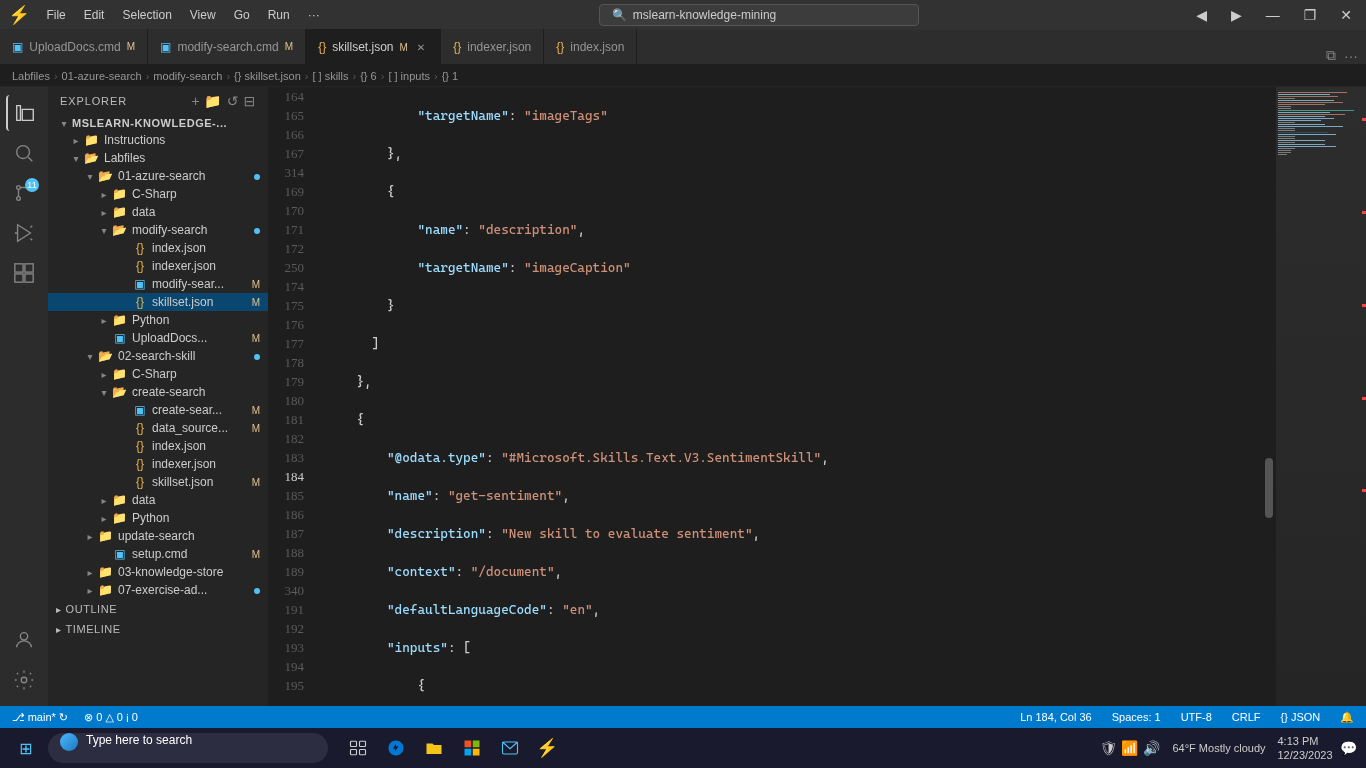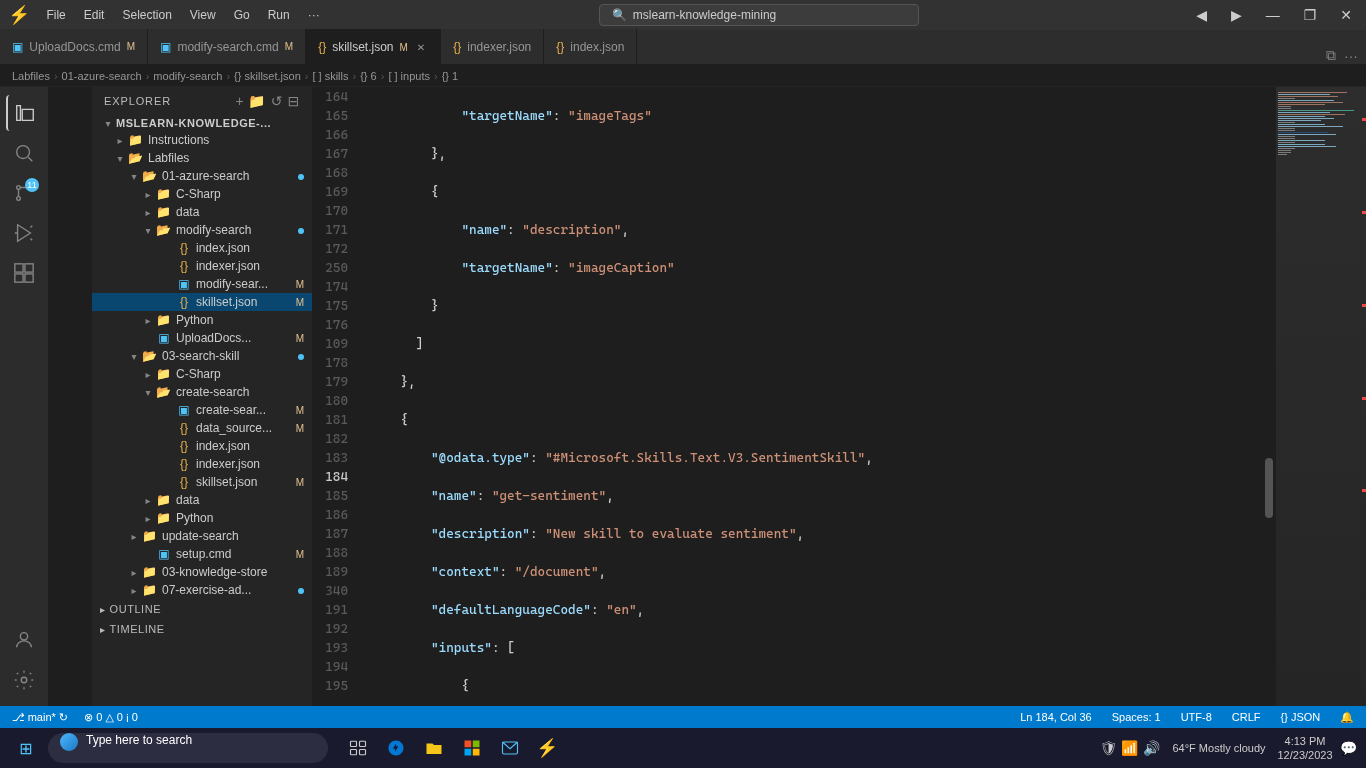--- a/index.html
+++ b/index.html
@@ -128,21 +128,20 @@
       gap: 4px;
       padding-bottom: 8px;
     }
 
     
     .sidebar {
       width: 220px;
       background: #252526;
       overflow-y: auto;
       font-size: 12px;
-      margin-left: 44px;
     }
     .sidebar::-webkit-scrollbar { width: 4px; }
     .sidebar::-webkit-scrollbar-track { background: #252526; }
     .sidebar::-webkit-scrollbar-thumb { background: #555; }
 
     .sidebar-header {
       display: flex;
       align-items: center;
       justify-content: space-between;
       padding: 6px 12px;
@@ -207,21 +206,21 @@
       background: #1e1e1e;
       color: #5a5a5a;
       font-family: 'Cascadia Code', 'Consolas', monospace;
       font-size: 13px;
       line-height: 19px;
       text-align: right;
       padding: 0 8px 0 0;
       user-select: none;
       overflow: hidden;
     }
-    .line-number { padding-right: 6px; }
+    .line-number { padding-right: 6px; font-family: Liberation Serif, serif; }
     .line-number.active { color: #cccccc; }
 
     .code-content {
       flex: 1;
       font-family: 'Cascadia Code', 'Consolas', monospace;
       font-size: 13px;
       line-height: 19px;
       padding: 0 0 0 8px;
       overflow: hidden;
       white-space: pre;
@@ -303,21 +302,21 @@
       font-size: 18px;
     }
     .taskbar-right {
       margin-left: auto;
       display: flex;
       align-items: center;
       gap: 8px;
       color: #cccccc;
       font-size: 11px;
     }
-    .taskbar-time { text-align: center; line-height: 1.3; }
+    .taskbar-time { text-align: left; line-height: 1.3; }
     .taskbar-sys-icons { display: flex; gap: 4px; align-items: center; }
 
     .vscode-icon { color: #4fc3f7; font-size: 18px; }
     .win-logo { font-size: 16px; color: #4fc3f7; }
     .cortana-circle { width: 18px; height: 18px; border-radius: 50%; background: linear-gradient(135deg, #4db8ff, #1a78c2); display: flex; align-items: center; justify-content: center; }
 
     .scrollbar-track {
       width: 14px;
       background: #1e1e1e;
       position: relative;
@@ -561,21 +560,21 @@
     <div class="tree-item" style="padding-left: 48px;">
       <span class="arrow" style="width:16px"></span>
       <span class="file-icon icon-cmd">▣</span>
       <span class="file-name">UploadDocs...</span>
       <span class="file-badge"><span class="badge-m">M</span></span>
     </div>
 
     <div class="tree-item" style="padding-left: 34px;">
       <span class="arrow">▾</span>
       <span class="file-icon icon-folder-open">📂</span>
-      <span class="file-name">03-search-skill</span>
+      <span class="file-name">02-search-skill</span>
       <span class="file-badge"><span class="badge-dot"></span></span>
     </div>
 
     <div class="tree-item" style="padding-left: 48px;">
       <span class="arrow">▸</span>
       <span class="file-icon icon-folder">📁</span>
       <span class="file-name">C-Sharp</span>
     </div>
 
     <div class="tree-item" style="padding-left: 48px;">
@@ -668,30 +667,30 @@
 
   <div class="editor-area">
     <div class="editor-wrapper">
       <div class="code-container">
 
         <div class="line-numbers">
           <div class="line-number">164</div>
           <div class="line-number">165</div>
           <div class="line-number">166</div>
           <div class="line-number">167</div>
-          <div class="line-number">168</div>
+          <div class="line-number">314</div>
           <div class="line-number">169</div>
           <div class="line-number">170</div>
           <div class="line-number">171</div>
           <div class="line-number">172</div>
           <div class="line-number">250</div>
           <div class="line-number">174</div>
           <div class="line-number">175</div>
           <div class="line-number">176</div>
-          <div class="line-number">109</div>
+          <div class="line-number">177</div>
           <div class="line-number">178</div>
           <div class="line-number">179</div>
           <div class="line-number">180</div>
           <div class="line-number">181</div>
           <div class="line-number">182</div>
           <div class="line-number">183</div>
           <div class="line-number active">184</div>
           <div class="line-number">185</div>
           <div class="line-number">186</div>
           <div class="line-number">187</div>

